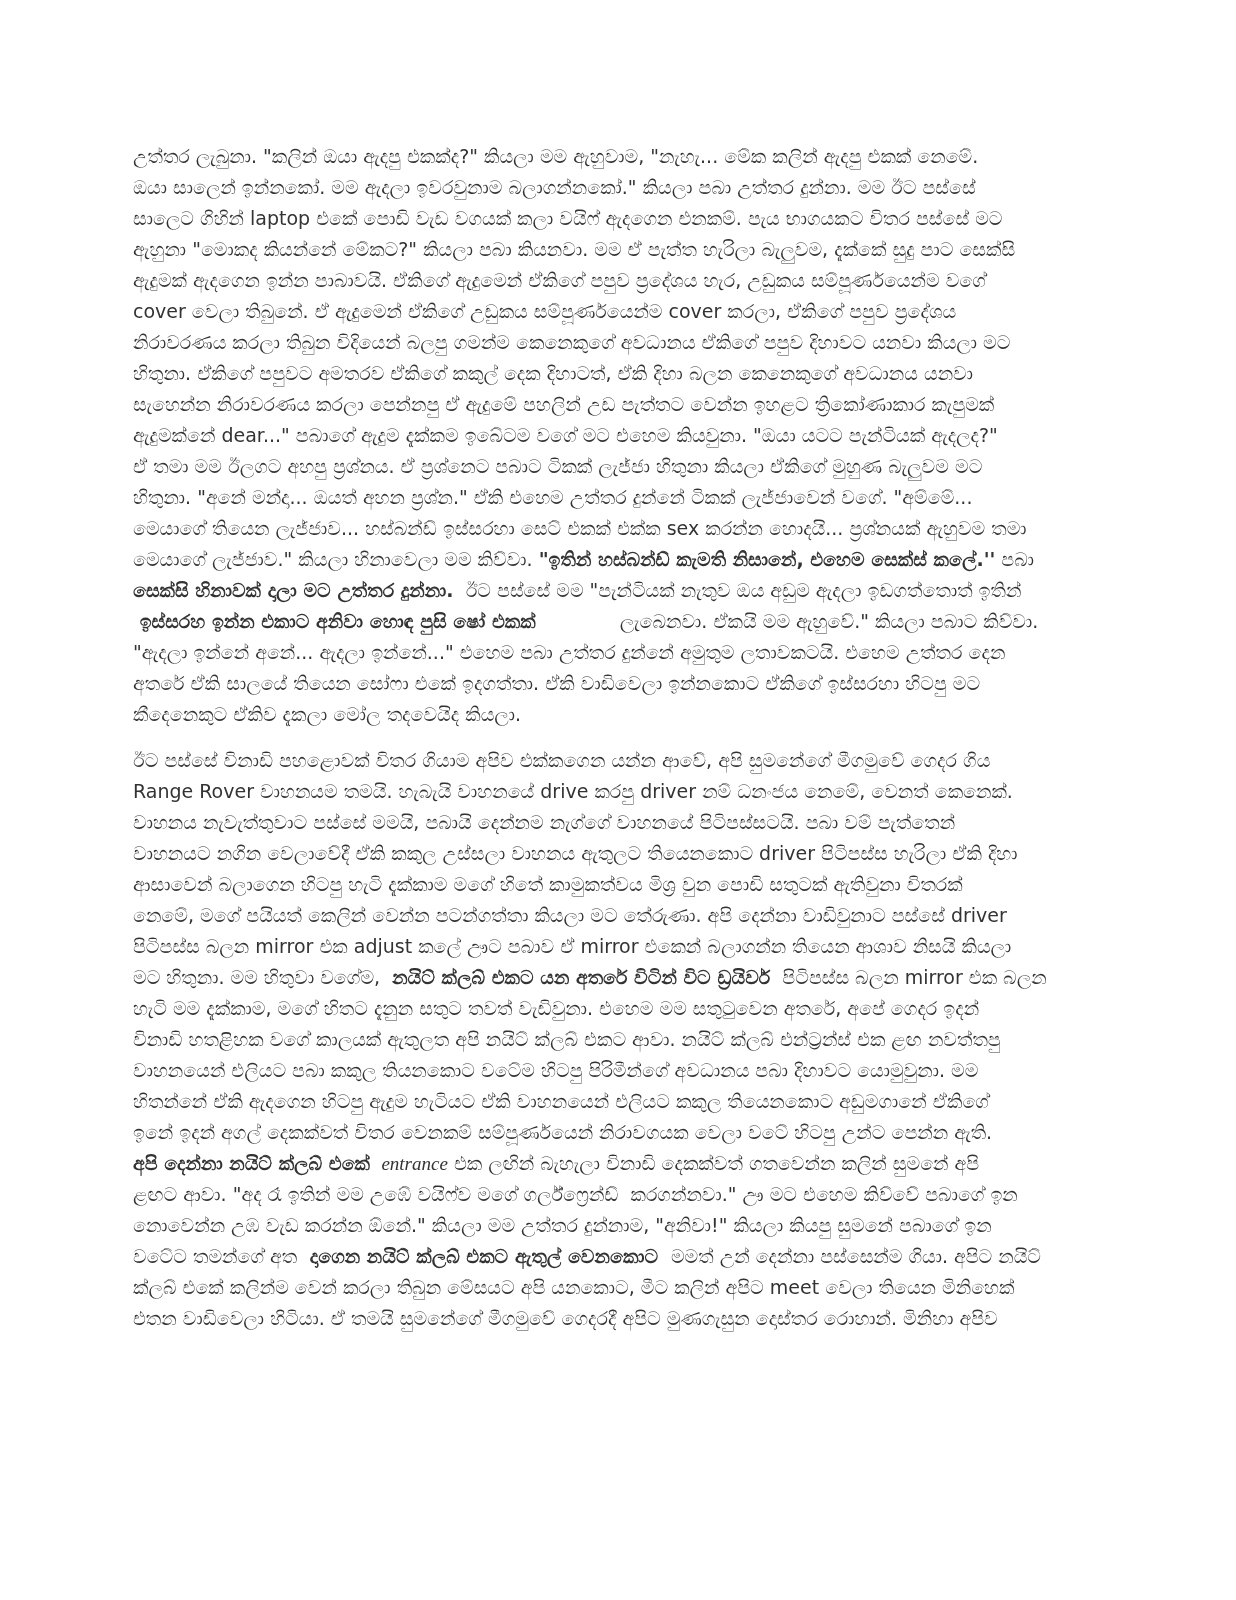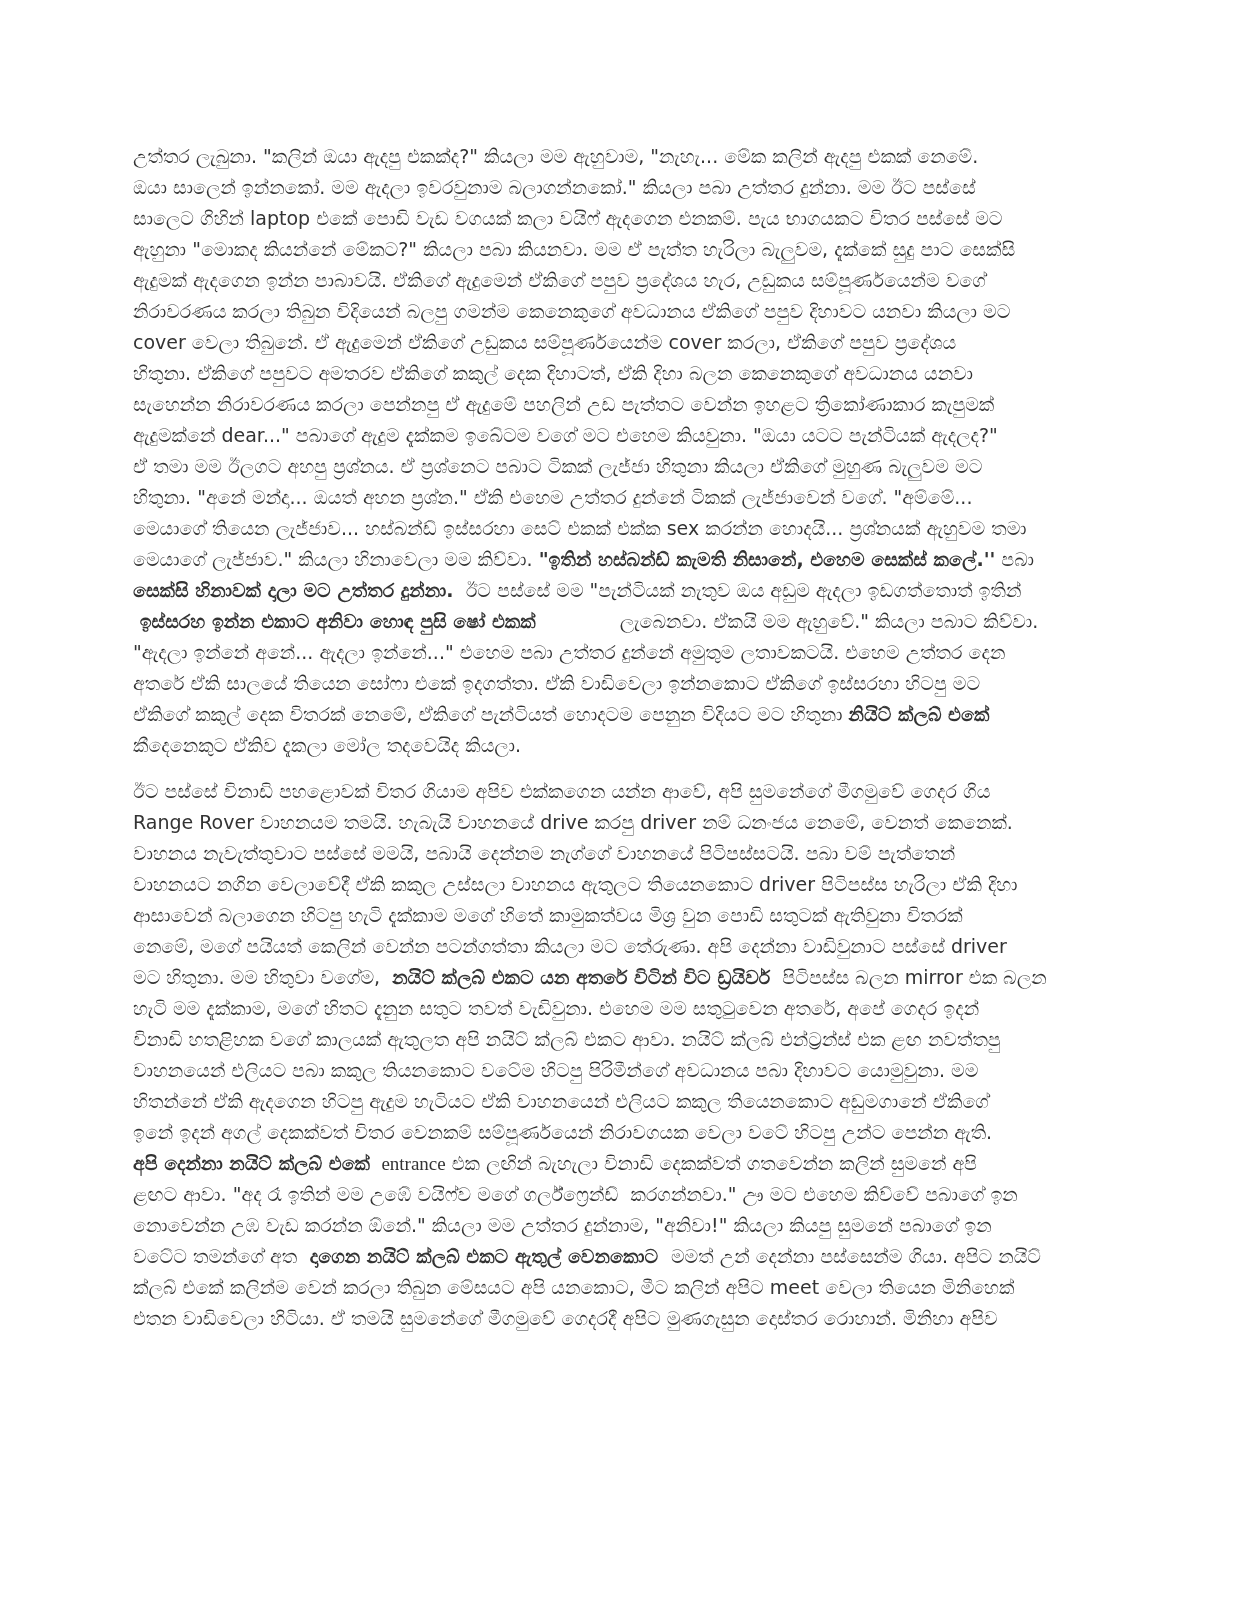--- a/index.html
+++ b/index.html
@@ -28,57 +28,57 @@
     width: 988px;
     color: #333333;
     font-size: 19px;
     line-height: 31px;
     text-align: left;
   }
   .paragraph { margin: 0 0 15px 0; }
   .line { white-space: pre-wrap; }
   .seg { }
   .seg-alt { font-weight: 700; }
-  .seg-serif { font-family: "Liberation Serif", serif; }
+  .seg-serif { font-family: "Liberation Serif", serif; font-style: italic; }
   .seg-gap { display: inline-block; width: 84px; }
 </style>
 </head>
 <body style="background: rgb(255, 255, 255);">
 
 <div class="page">
   <div class="content" style="color: rgb(51, 51, 51);">
     <div class="paragraph">
         <div class="line"><span class="seg">උත්තර ලැබුනා. "කලින් ඔයා ඇදපු එකක්ද?" කියලා මම ඇහුවාම, "නැහැ... මේක කලින් ඇදපු එකක් නෙමේ.</span></div>
         <div class="line"><span class="seg">ඔයා සාලෙන් ඉන්නකෝ. මම ඇදලා ඉවරවුනාම බලාගන්නකෝ." කියලා පබා උත්තර දුන්නා. මම ඊට පස්සේ</span></div>
         <div class="line"><span class="seg">සාලෙට ගිහින් laptop එකේ පොඩි වැඩ වගයක් කලා වයිෆ් ඇදගෙන එනකම්. පැය භාගයකට විතර පස්සේ මට</span></div>
         <div class="line"><span class="seg">ඇහුනා "මොකද කියන්නේ මේකට?" කියලා පබා කියනවා. මම ඒ පැත්ත හැරිලා බැලුවම, දැක්කේ සුදු පාට සෙක්සි</span></div>
         <div class="line"><span class="seg">ඇදුමක් ඇදගෙන ඉන්න පාබාවයි. ඒකිගේ ඇදුමෙන් ඒකිගේ පපුව ප්‍රදේශය හැර, උඩුකය සම්පූර්ණයෙන්ම වගේ</span></div>
+        <div class="line"><span class="seg">cover වෙලා තිබුනේ. ඒ ඇදුමෙන් ඒකිගේ උඩුකය සම්පූර්ණයෙන්ම cover කරලා, ඒකිගේ පපුව ප්‍රදේශය</span></div>
         <div class="line"><span class="seg">නිරාවරණය කරලා තිබුන විදියෙන් බලපු ගමන්ම කෙනෙකුගේ අවධානය ඒකිගේ පපුව දිහාවට යනවා කියලා මට</span></div>
-        <div class="line"><span class="seg">cover වෙලා තිබුනේ. ඒ ඇදුමෙන් ඒකිගේ උඩුකය සම්පූර්ණයෙන්ම cover කරලා, ඒකිගේ පපුව ප්‍රදේශය</span></div>
         <div class="line"><span class="seg">හිතුනා. ඒකිගේ පපුවට අමතරව ඒකිගේ කකුල් දෙක දිහාටත්, ඒකි දිහා බලන කෙනෙකුගේ අවධානය යනවා</span></div>
         <div class="line"><span class="seg">සැහෙන්න නිරාවරණය කරලා පෙන්නපු ඒ ඇදුමේ පහලින් උඩ පැත්තට වෙන්න ඉහළට ත්‍රිකෝණාකාර කැපුමක්</span></div>
         <div class="line"><span class="seg">ඇදුමක්නේ dear..." පබාගේ ඇදුම දැක්කම ඉබේටම වගේ මට එහෙම කියවුනා. "ඔයා යටට පැන්ටියක් ඇදලද?"</span></div>
         <div class="line"><span class="seg">ඒ තමා මම ඊලගට අහපු ප්‍රශ්නය. ඒ ප්‍රශ්නෙට පබාට ටිකක් ලැජ්ජා හිතුනා කියලා ඒකිගේ මුහුණ බැලුවම මට</span></div>
         <div class="line"><span class="seg">හිතුනා. "අනේ මන්දා... ඔයත් අහන ප්‍රශ්න." ඒකි එහෙම උත්තර දුන්නේ ටිකක් ලැජ්ජාවෙන් වගේ. "අම්මේ...</span></div>
         <div class="line"><span class="seg">මෙයාගේ තියෙන ලැජ්ජාව... හස්බන්ඩ් ඉස්සරහා සෙට් එකක් එක්ක sex කරන්න හොදයි... ප්‍රශ්නයක් ඇහුවම තමා</span></div>
         <div class="line"><span class="seg">මෙයාගේ ලැජ්ජාව." කියලා හිනාවෙලා මම කිව්වා. </span><span class="seg seg-alt">"ඉතින් හස්බන්ඩ් කැමති නිසානේ, එහෙම සෙක්ස් කලේ.''</span><span class="seg"> පබා</span></div>
         <div class="line"><span class="seg seg-alt">සෙක්සි හිනාවක් දාලා මට උත්තර දුන්නා.</span><span class="seg">  ඊට පස්සේ මම "පැන්ටියක් නැතුව ඔය අඩුම ඇදලා ඉඩගත්තොත් ඉතින්</span></div>
         <div class="line"><span class="seg seg-alt"> ඉස්සරහ ඉන්න එකාට අනිවා හොඳ පුසි ෂෝ එකක්</span><span class="seg seg-gap"></span><span class="seg">ලැබෙනවා. ඒකයි මම ඇහුවේ." කියලා පබාට කිව්වා.</span></div>
         <div class="line"><span class="seg">"ඇදලා ඉන්නේ අනේ... ඇදලා ඉන්නේ..." එහෙම පබා උත්තර දුන්නේ අමුතුම ලතාවකටයි. එහෙම උත්තර දෙන</span></div>
         <div class="line"><span class="seg">අතරේ ඒකි සාලයේ තියෙන සෝෆා එකේ ඉදගත්තා. ඒකි වාඩිවෙලා ඉන්නකොට ඒකිගේ ඉස්සරහා හිටපු මට</span></div>
-        <div class="line"><span class="seg">ඒකිගේ කකුල් දෙක විතරක් නෙමේ, ඒකිගේ පැන්ටියත් හොදටම පෙනුන විදියට මට හිතුනා </span><span class="seg seg-alt">නියිට් ක්ලබ් එකේ</span></div>
         <div class="line"><span class="seg">කීදෙනෙකුට ඒකිව දැකලා මෝල තදවෙයිද කියලා.</span></div>
       </div>
     <div class="paragraph">
         <div class="line"><span class="seg">ඊට පස්සේ විනාඩි පහළොවක් විතර ගියාම අපිව එක්කගෙන යන්න ආවේ, අපි සුමනේගේ මීගමුවේ ගෙදර ගිය</span></div>
         <div class="line"><span class="seg">Range Rover වාහනයම තමයි. හැබැයි වාහනයේ drive කරපු driver නම් ධනංජය නෙමේ, වෙනත් කෙනෙක්.</span></div>
         <div class="line"><span class="seg">වාහනය නැවැත්තුවාට පස්සේ මමයි, පබායි දෙන්නම නැග්ගේ වාහනයේ පිටිපස්සටයි. පබා වම් පැත්තෙන්</span></div>
         <div class="line"><span class="seg">වාහනයට නගින වෙලාවේදී ඒකි කකුල උස්සලා වාහනය ඇතුලට තියෙනකොට driver පිටිපස්ස හැරිලා ඒකි දිහා</span></div>
         <div class="line"><span class="seg">ආසාවෙන් බලාගෙන හිටපු හැටි දැක්කාම මගේ හිතේ කාමුකත්වය මිශ්‍ර වුන පොඩි සතුටක් ඇතිවුනා විතරක්</span></div>
         <div class="line"><span class="seg">නෙමේ, මගේ පයියත් කෙලින් වෙන්න පටන්ගත්තා කියලා මට තේරුණා. අපි දෙන්නා වාඩිවුනාට පස්සේ driver</span></div>
+        <div class="line"><span class="seg">පිටිපස්ස බලන mirror එක adjust කලේ ඌට පබාව ඒ mirror එකෙන් බලාගන්න තියෙන ආශාව නිසයි කියලා</span></div>
         <div class="line"><span class="seg">මට හිතුනා. මම හිතුවා වගේම,  </span><span class="seg seg-alt">නයිට් ක්ලබ් එකට යන අතරේ විටින් විට ඩ්‍රයිවර්</span><span class="seg">  පිටිපස්ස බලන mirror එක බලන</span></div>
         <div class="line"><span class="seg">හැටි මම දැක්කාම, මගේ හිතට දැනුන සතුට තවත් වැඩිවුනා. එහෙම මම සතුටුවෙන අතරේ, අපේ ගෙදර ඉදන්</span></div>
         <div class="line"><span class="seg">විනාඩි හතළිහක වගේ කාලයක් ඇතුලත අපි නයිට් ක්ලබ් එකට ආවා. නයිට් ක්ලබ් එන්ට්‍රන්ස් එක ළඟ නවත්තපු</span></div>
         <div class="line"><span class="seg">වාහනයෙන් එලියට පබා කකුල තියනකොට වටේම හිටපු පිරිමීන්ගේ අවධානය පබා දිහාවට යොමුවුනා. මම</span></div>
         <div class="line"><span class="seg">හිතන්නේ ඒකි ඇදගෙන හිටපු ඇදුම හැටියට ඒකි වාහනයෙන් එලියට කකුල තියෙනකොට අඩුමගානේ ඒකිගේ</span></div>
         <div class="line"><span class="seg">ඉනේ ඉදන් අගල් දෙකක්වත් විතර වෙනකම් සම්පූර්ණයෙන් නිරාවගයක වෙලා වටේ හිටපු උන්ට පෙන්න ඇති.</span></div>
         <div class="line"><span class="seg seg-alt">අපි දෙන්නා නයිට් ක්ලබ් එකේ </span><span class="seg seg-serif"> entrance</span><span class="seg"> එක ලඟින් බැහැලා විනාඩි දෙකක්වත් ගතවෙන්න කලින් සුමනේ අපි</span></div>
         <div class="line"><span class="seg">ළඟට ආවා. "අද රෑ ඉතින් මම උඹේ වයිෆ්ව මගේ ගර්ල්ෆ්‍රෙන්ඩ්  කරගන්නවා." ඌ මට එහෙම කිව්වේ පබාගේ ඉන</span></div>
         <div class="line"><span class="seg">නොවෙන්න උඹ වැඩ කරන්න ඕනේ." කියලා මම උත්තර දුන්නාම, "අනිවා!" කියලා කියපු සුමනේ පබාගේ ඉන</span></div>
         <div class="line"><span class="seg">වටේට තමන්ගේ අත </span><span class="seg seg-alt"> දාගෙන නයිට් ක්ලබ් එකට ඇතුල් වෙනකොට </span><span class="seg"> මමත් උන් දෙන්නා පස්සෙන්ම ගියා. අපිට නයිට්</span></div>

